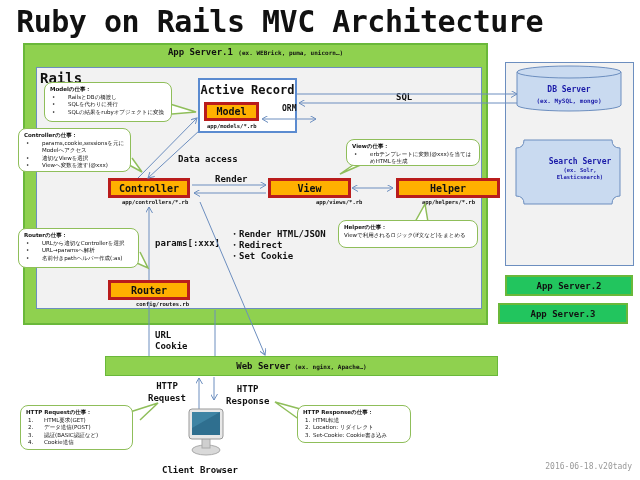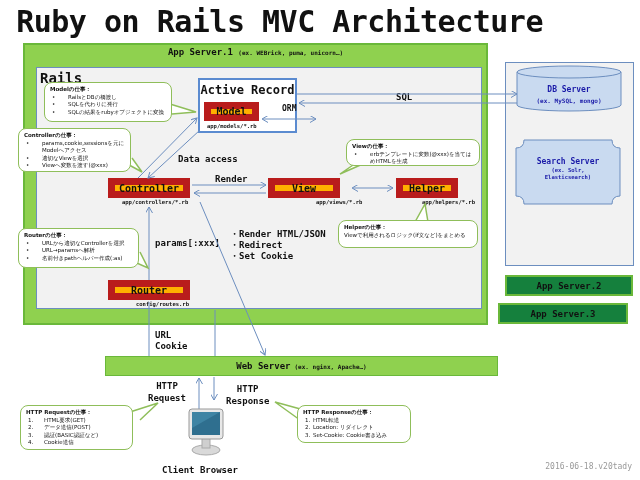--- a/index.html
+++ b/index.html
@@ -7,33 +7,33 @@
   body { position: relative; font-family: "DejaVu Sans Mono", monospace; color: #111; }
   .abs { position: absolute; }
   .title { left: 0; top: 4px; width: 543px; text-align: right; font-size: 30px; font-weight: bold; letter-spacing: -0.5px; font-family: "DejaVu Sans Mono", monospace; }
   .appserver1 { left: 23px; top: 43px; width: 465px; height: 282px; background: #8fd14f; border: 2px solid #6ab83a; }
   .appserver1-label { left: 23px; top: 47px; width: 465px; text-align: center; font-size: 9px; font-weight: bold; }
   .appserver1-label small { font-size: 6px; font-weight: bold; }
   .rails { left: 36px; top: 67px; width: 446px; height: 242px; background: #f2f2f2; border: 1px solid #6c8ebf; }
   .rails-label { left: 40px; top: 70px; font-size: 14px; font-weight: bold; }
   .ar-box { left: 198px; top: 78px; width: 99px; height: 55px; background: #fff; border: 2px solid #5b8bd0; }
   .ar-label { left: 198px; top: 83px; width: 99px; text-align: center; font-size: 12px; font-weight: bold; }
-  .orange { background: #ffb000; border: 7px solid #b91c1c; font-size: 10px; font-weight: bold; text-align: center; display: flex; align-items: center; justify-content: center; }
+  .orange { background: #ffb000; border: 3px solid #b91c1c; font-size: 10px; font-weight: bold; text-align: center; display: flex; align-items: center; justify-content: center; }
   .path { font-size: 5.5px; font-weight: bold; color: #111; }
   .bubble { background: #fff; border: 1.5px solid #8fbe5a; border-radius: 8px; font-size: 5.5px; line-height: 7.5px; padding: 3px 5px; font-family: "DejaVu Sans", sans-serif; }
   .bubble .b-title { font-weight: bold; }
   .bubble ul { list-style: none; }
   .bubble li { position: relative; padding-left: 18px; }
   .bubble li::before { content: "•"; position: absolute; left: 2px; }
   .bubble ol { list-style: none; }
   .bubble ol li::before { content: attr(data-n); }
   .label { font-size: 9px; font-weight: bold; }
   .side-panel { left: 505px; top: 62px; width: 129px; height: 204px; background: #f2f2f2; border: 1px solid #6c8ebf; }
   .side-box-text { color: #1a1aa8; font-weight: bold; text-align: center; }
-  .appbox { background: #15803d; border: 2px solid #6ab83a; font-size: 9px; font-weight: bold; text-align: center; display: flex; align-items: center; justify-content: center; }
+  .appbox { background: #22c55e; border: 2px solid #6ab83a; font-size: 9px; font-weight: bold; text-align: center; display: flex; align-items: center; justify-content: center; }
   .webserver { left: 105px; top: 356px; width: 393px; height: 20px; background: #8fd14f; border: 1.5px solid #6ab83a; font-size: 9px; font-weight: bold; display: flex; align-items: center; justify-content: center; }
   .webserver small { font-size: 6px; margin-left: 4px; }
   .footer { right: 8px; top: 462px; font-size: 8px; color: #999; font-family: "DejaVu Sans Mono", monospace; }
   svg.overlay { position: absolute; left: 0; top: 0; }
 </style>
 </head>
 <body>
 
 <div class="abs title">Ruby on Rails MVC Architecture</div>
 
@@ -50,25 +50,25 @@
 <div class="abs orange" style="left:204px;top:102px;width:55px;height:19px;">
     <span>Model</span>
   </div>
 <div class="abs path" style="left:207px;top:123px;">app/models/*.rb</div>
 <div class="abs label" style="left:282px;top:104px;font-size:8px;">ORM</div>
 
 <div class="abs orange" style="left:108px;top:178px;width:82px;height:20px;">
     <span>Controller</span>
   </div>
 <div class="abs path" style="left:122px;top:199px;">app/controllers/*.rb</div>
-<div class="abs orange" style="left:268px;top:178px;width:72px;height:20px;">
+<div class="abs orange" style="left:268px;top:178px;width:83px;height:20px;">
     <span>View</span>
   </div>
 <div class="abs path" style="left:316px;top:199px;">app/views/*.rb</div>
-<div class="abs orange" style="left:396px;top:178px;width:62px;height:20px;">
+<div class="abs orange" style="left:396px;top:178px;width:104px;height:20px;">
     <span>Helper</span>
   </div>
 <div class="abs path" style="left:422px;top:199px;">app/helpers/*.rb</div>
 <div class="abs orange" style="left:108px;top:280px;width:82px;height:20px;">
     <span>Router</span>
   </div>
 <div class="abs path" style="left:136px;top:301px;">config/routes.rb</div>
 
 <div class="abs label" style="left:396px;top:80px;margin-top:12px;">SQL</div>
 <div class="abs label" style="left:178px;top:154px;text-align:center;">Data access</div>
@@ -97,21 +97,21 @@
   <g>
     <path d="M517,72 L517,105 A52,6 0 0 0 621,105 L621,72" fill="#c9daf0" stroke="#6c8ebf" stroke-width="1"></path>
     <ellipse cx="569" cy="72" rx="52" ry="6" fill="#c9daf0" stroke="#6c8ebf" stroke-width="1"></ellipse>
   </g>
   <path d="M524,140 L612,140 Q612,148 620,148 L620,196 Q612,196 612,204 L524,204 Q524,196 516,196 L516,148 Q524,148 524,140 Z" fill="#c9daf0" stroke="#6c8ebf" stroke-width="1"></path>
 </svg>
 <div class="abs side-box-text" style="left:517px;top:84px;width:104px;font-size:8px;line-height:11px;">
   <div>DB Server</div>
   <div style="font-size:6px;">(ex. MySQL, mongo)</div>
 </div>
-<div class="abs side-box-text" style="left:516px;top:157px;width:104px;font-size:8px;line-height:9px;">
+<div class="abs side-box-text" style="left:528px;top:157px;width:104px;font-size:8px;line-height:9px;">
   <div>Search Server</div>
   <div style="font-size:5.5px;line-height:8px;">(ex. Solr,</div>
   <div style="font-size:5.5px;line-height:7px;">Elasticsearch)</div>
 </div>
 <div class="abs appbox" style="left:505px;top:275px;width:128px;height:21px;">
     <span>App Server.2</span>
   </div>
 <div class="abs appbox" style="left:498px;top:303px;width:130px;height:21px;">
     <span>App Server.3</span>
   </div>

